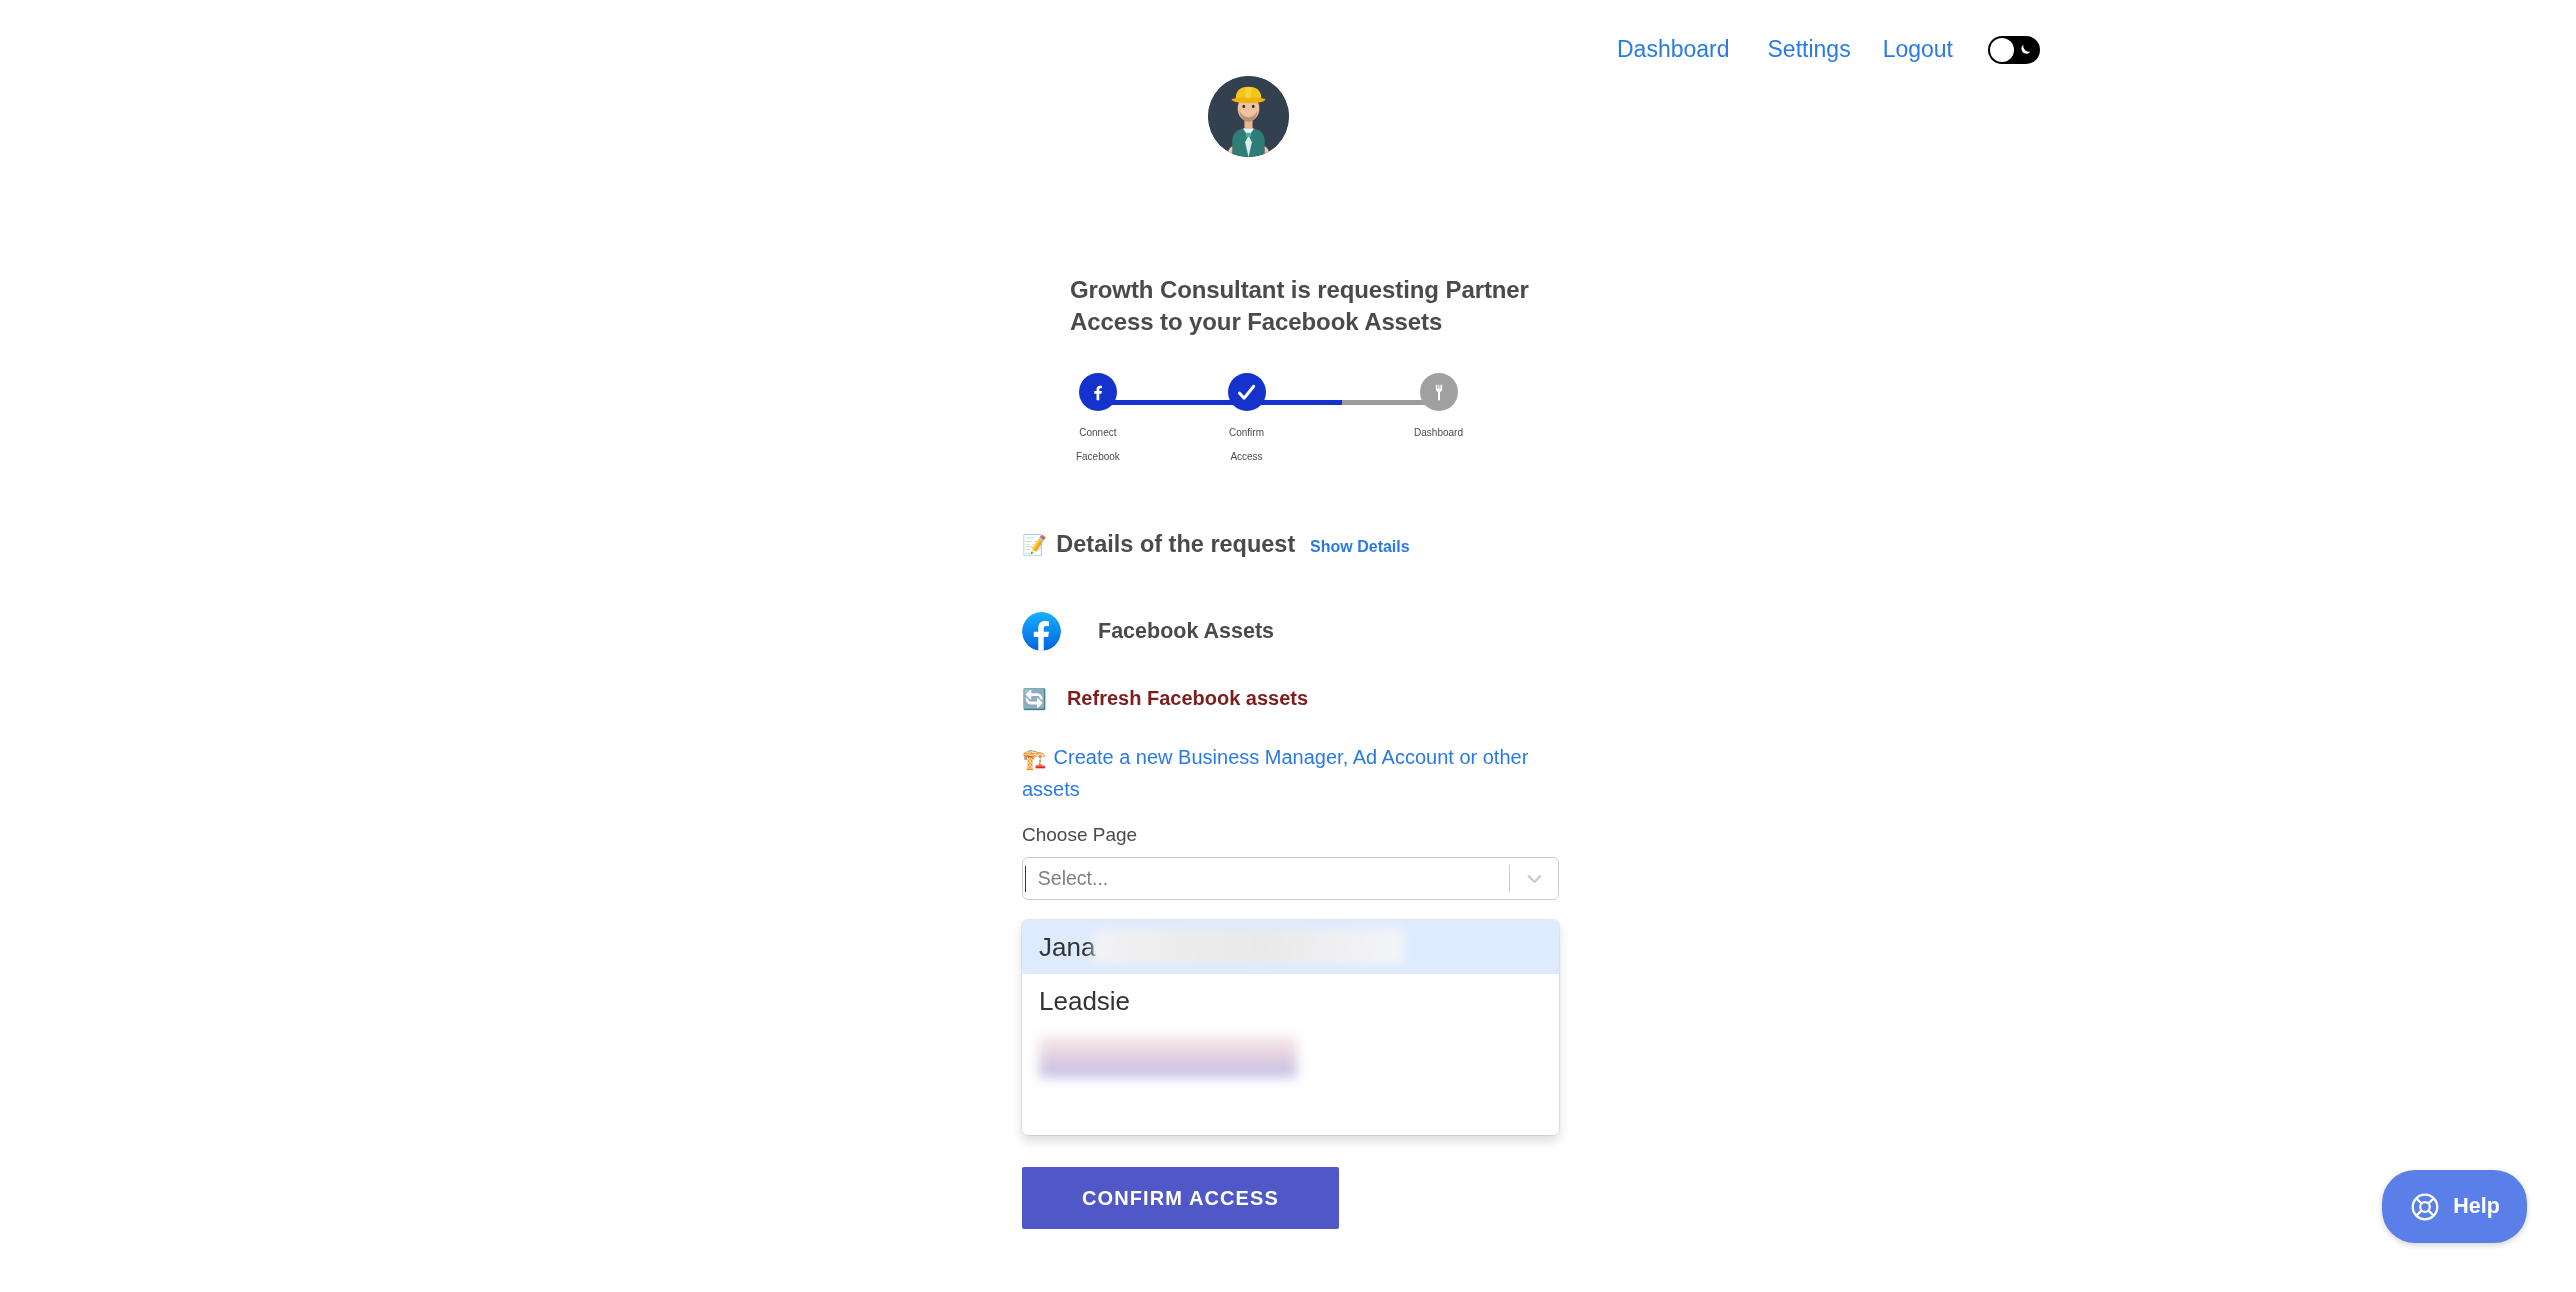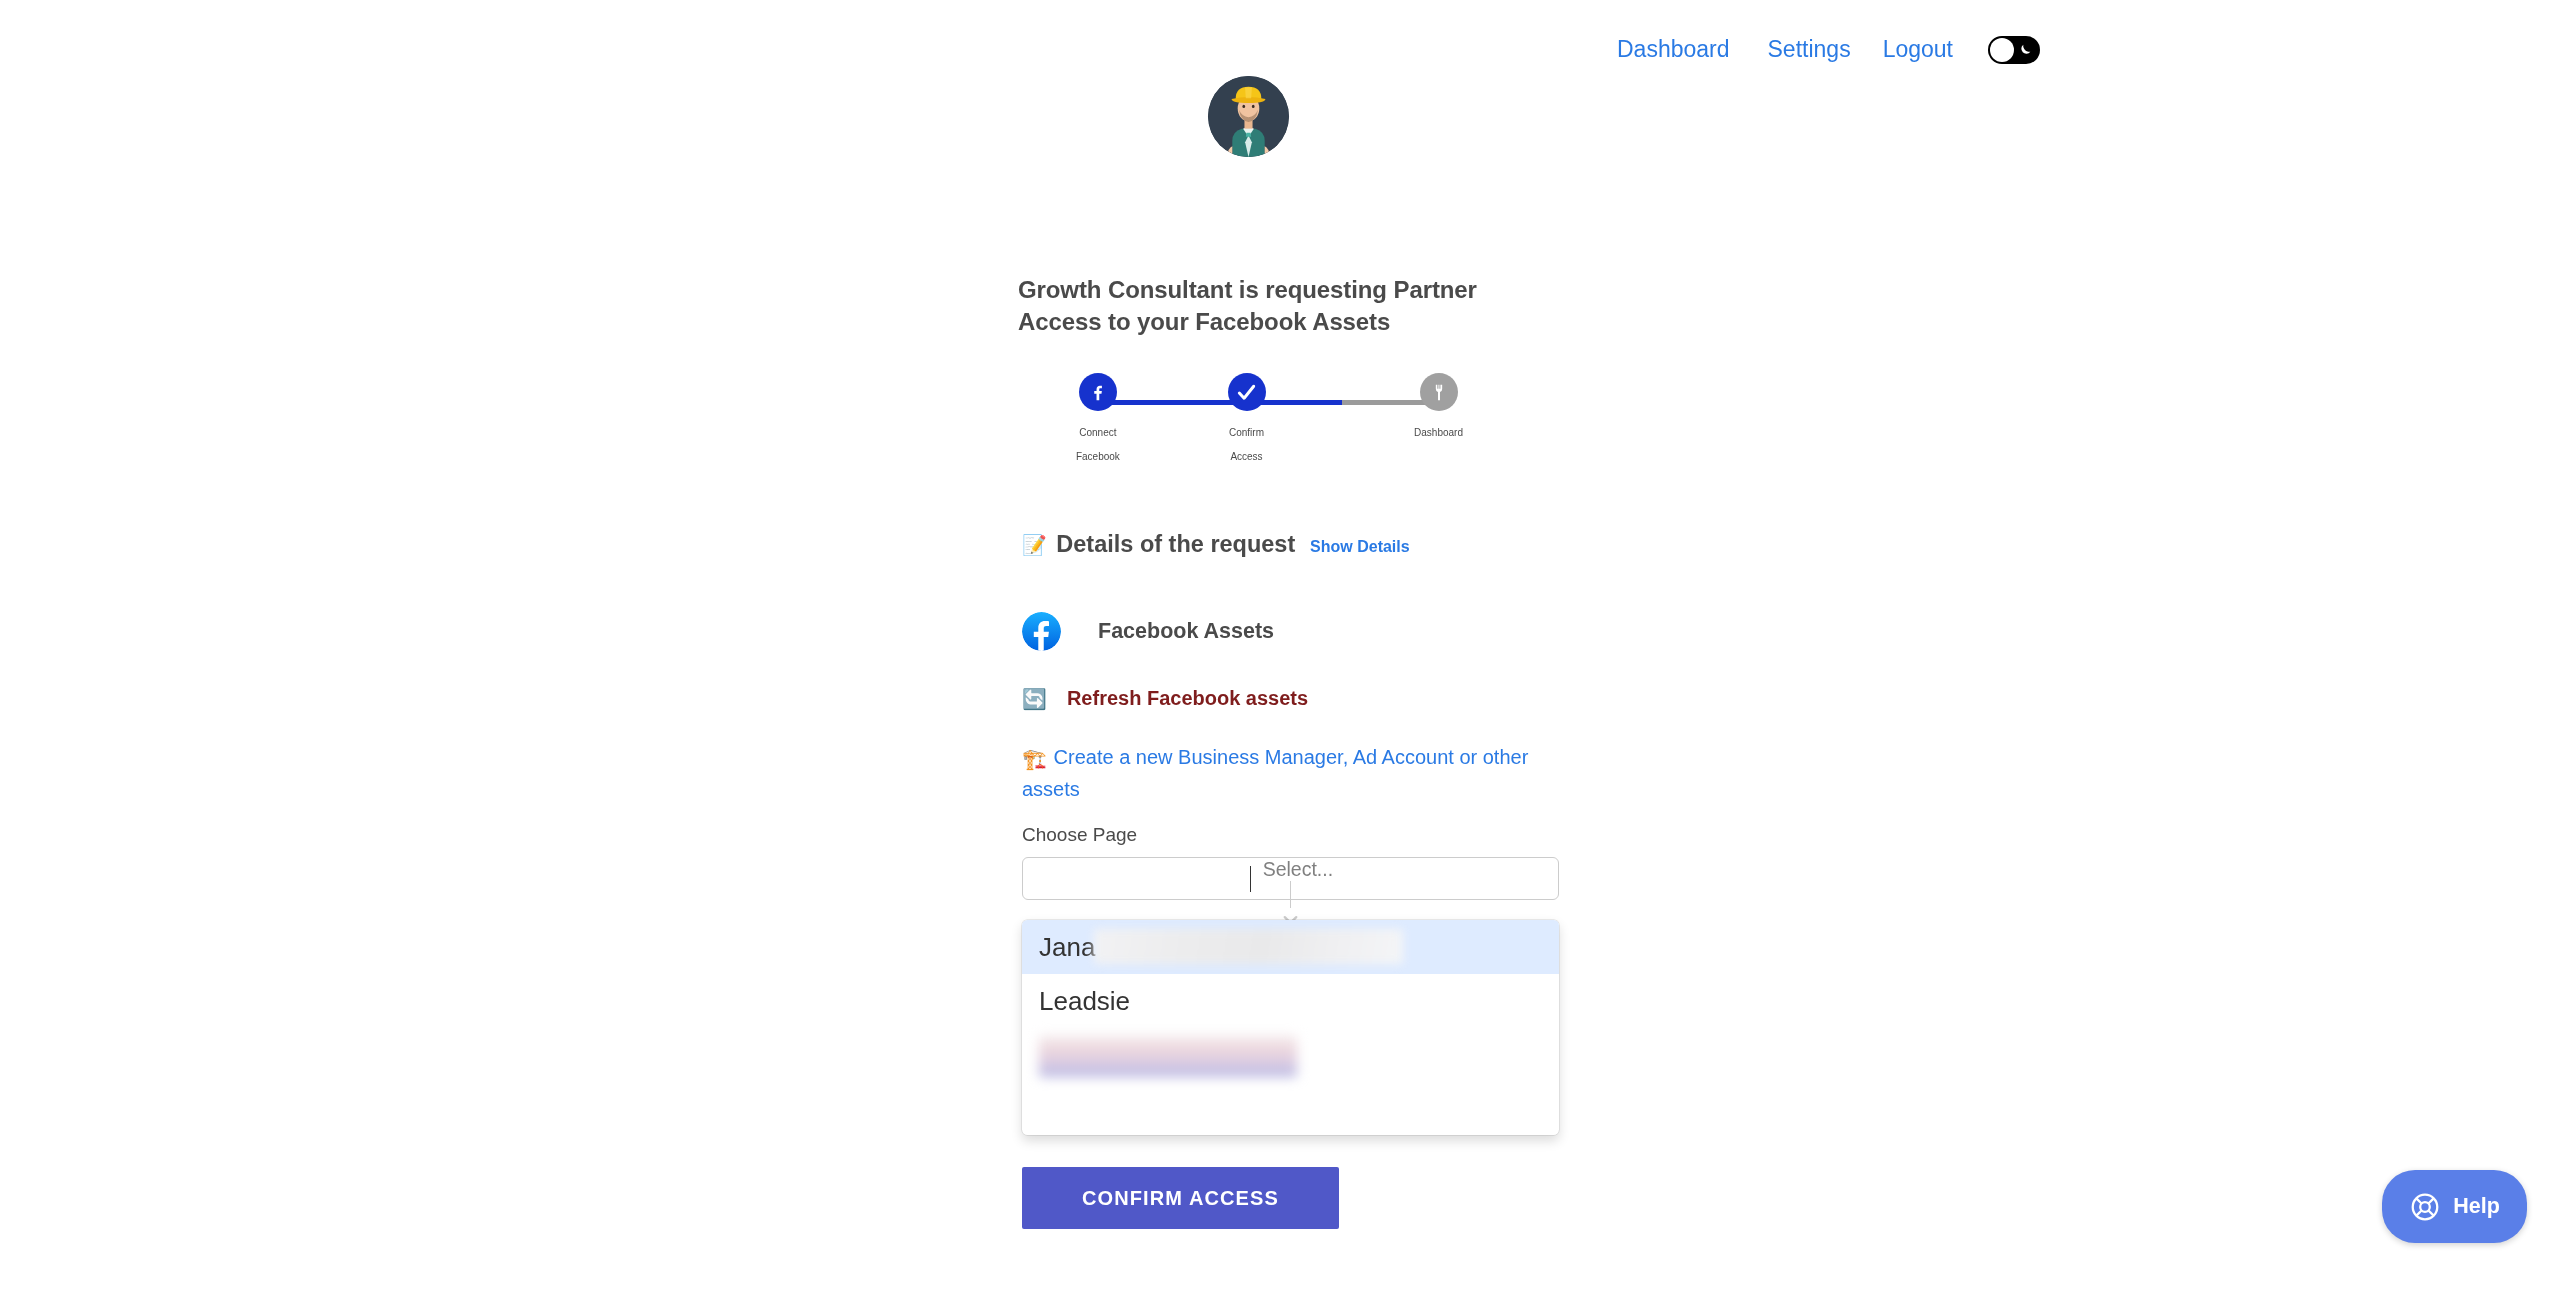--- a/index.html
+++ b/index.html
@@ -76,21 +76,21 @@
     height: 81px;
     border-radius: 50%;
     background: #33404f;
     overflow: hidden;
     position: relative;
   }
 
   
   .headline {
     position: absolute;
-    left: 1018px;
+    left: 1070px;
     top: 274px;
     width: 530px;
     font-size: 24px;
     line-height: 32px;
     font-weight: bold;
     color: #4a4a4a;
     letter-spacing: -0.1px;
   }
 
   
@@ -239,21 +239,20 @@
     position: absolute;
     left: 1022px;
     top: 857px;
     width: 537px;
     height: 43px;
     border: 1.3px solid #cccccc;
     border-radius: 6px;
     background: #ffffff;
     display: flex;
     align-items: center;
-    flex-direction: column;
   }
   .select-caret {
     position: absolute;
     left: 2px;
     top: 8px;
     width: 1.3px;
     height: 25.5px;
     background: #333333;
   }
   .select-value-area {

